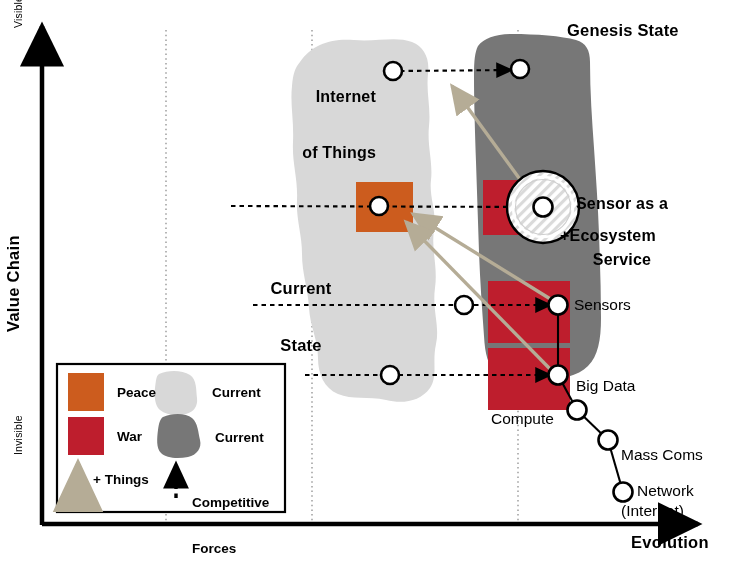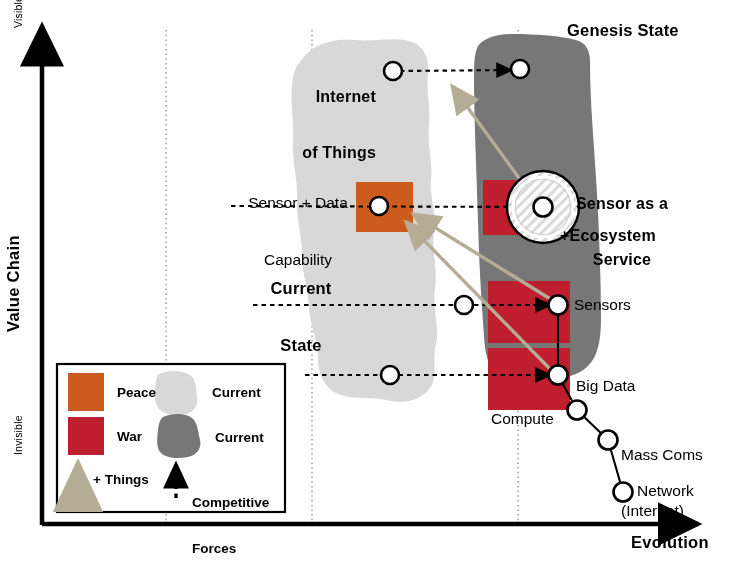--- a/index.html
+++ b/index.html
@@ -155,24 +155,20 @@
   <div class="lbl stage-label" style="left:253px;top:241px;text-align:center;width:96px;">
     <div>Current</div>
     <div>State</div>
   </div>
 
   <div class="lbl blob-label" style="left:266px;top:50px;text-align:right;width:110px;line-height:1.18;">
     <div>Internet</div>
     <div>of Things</div>
   </div>
 
-  <div class="lbl node-label" style="left:236px;top:156px;text-align:center;width:124px;line-height:1.22;">
-    <div>Sensor + Data</div>
-    <div>Capability</div>
-  </div>
 
   <div class="lbl blob-label" style="left:557px;top:157px;text-align:center;width:130px;line-height:1.18;">
     <div>Sensor as a</div>
     <div>Service</div>
   </div>
   <div class="lbl blob-label" style="left:560px;top:227px;">+Ecosystem</div>
 
   <div class="lbl node-label" style="left:574px;top:296px;">Sensors</div>
   <div class="lbl node-label" style="left:576px;top:365px;margin-top:12px;">Big Data</div>
   <div class="lbl node-label" style="left:491px;top:410px;">Compute</div>

